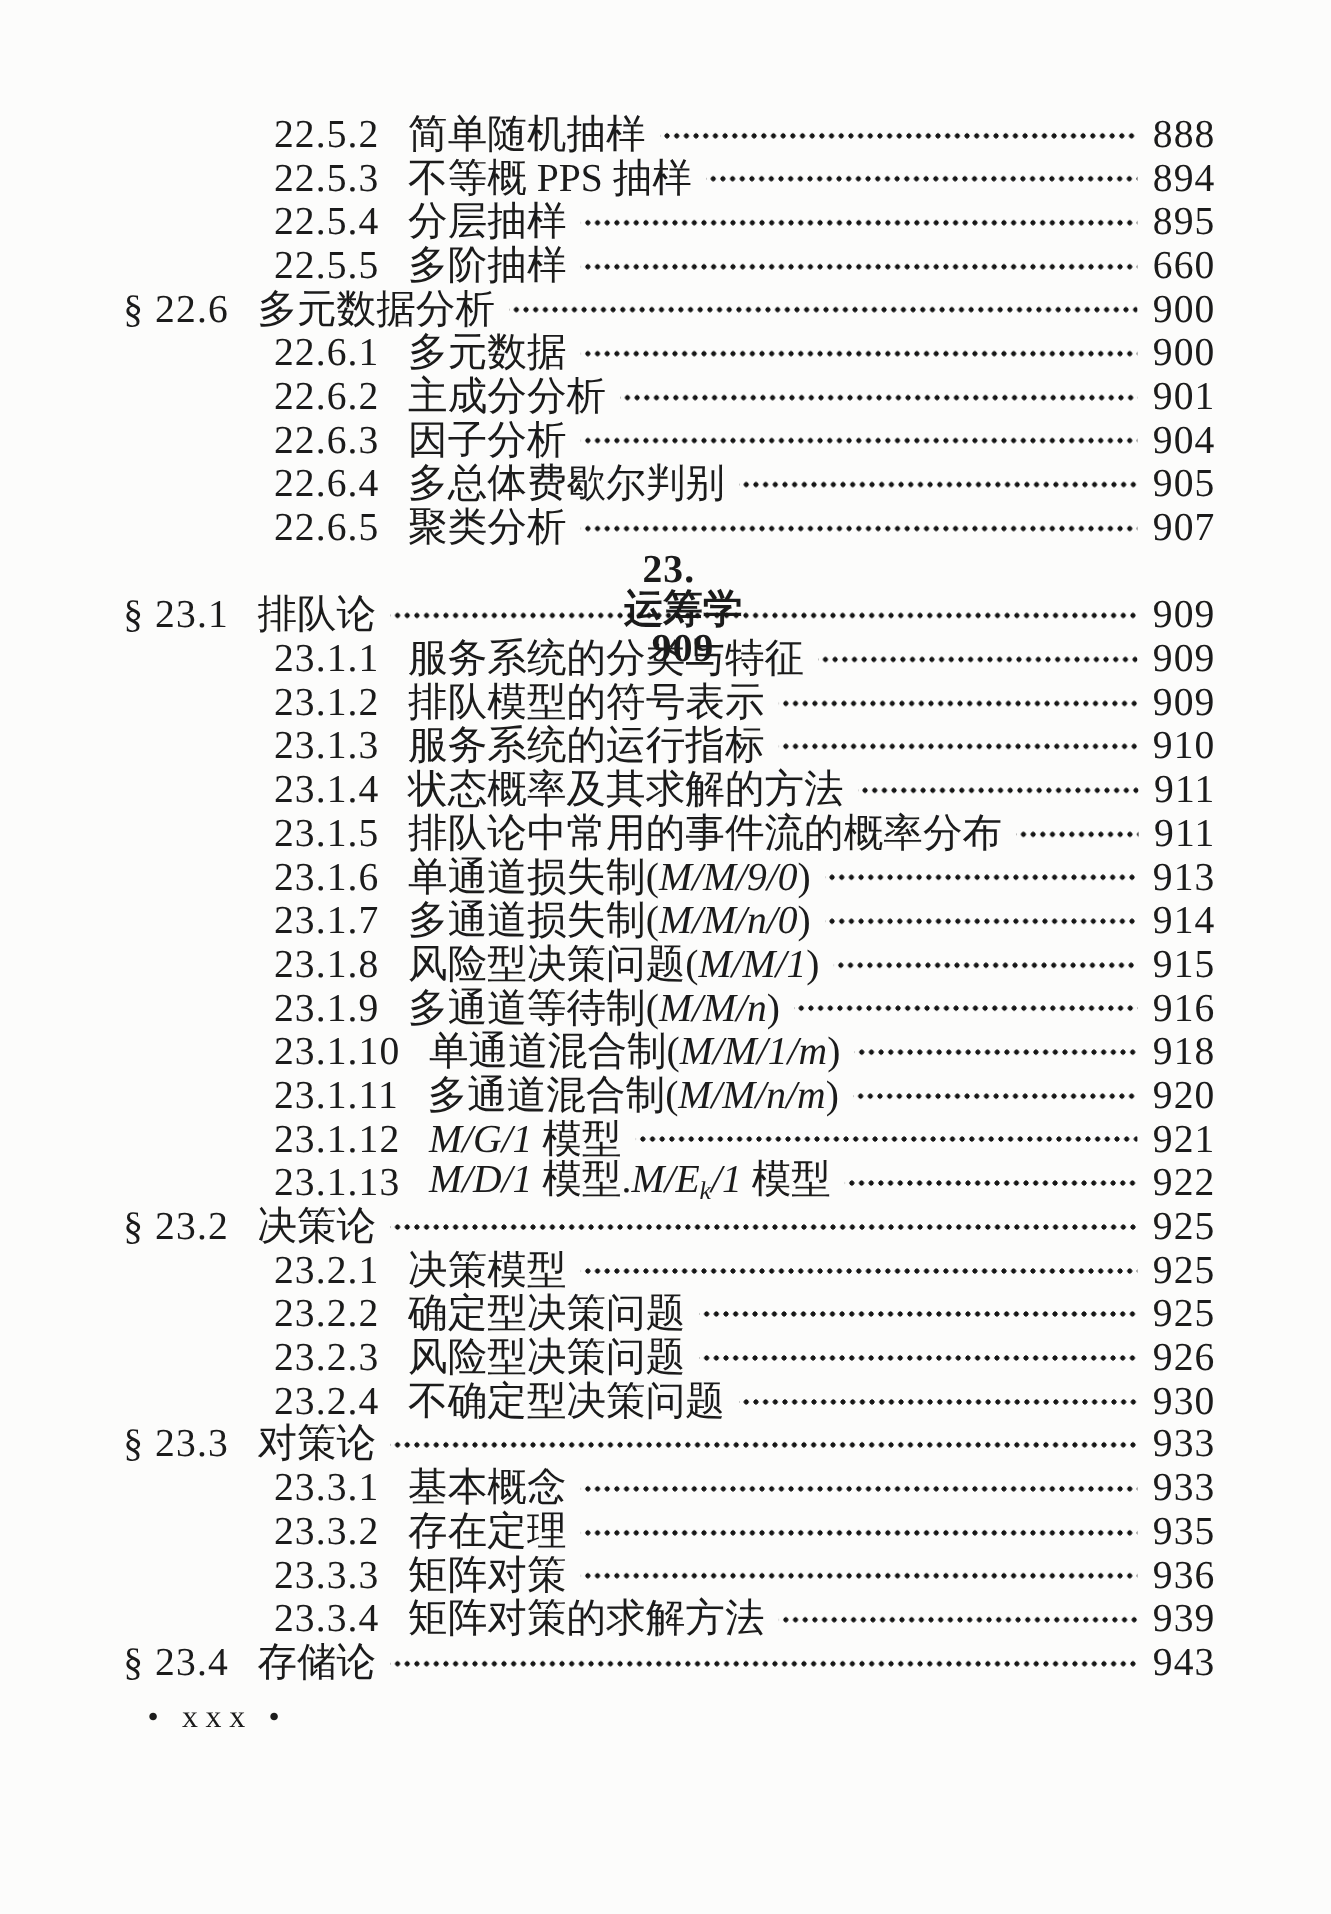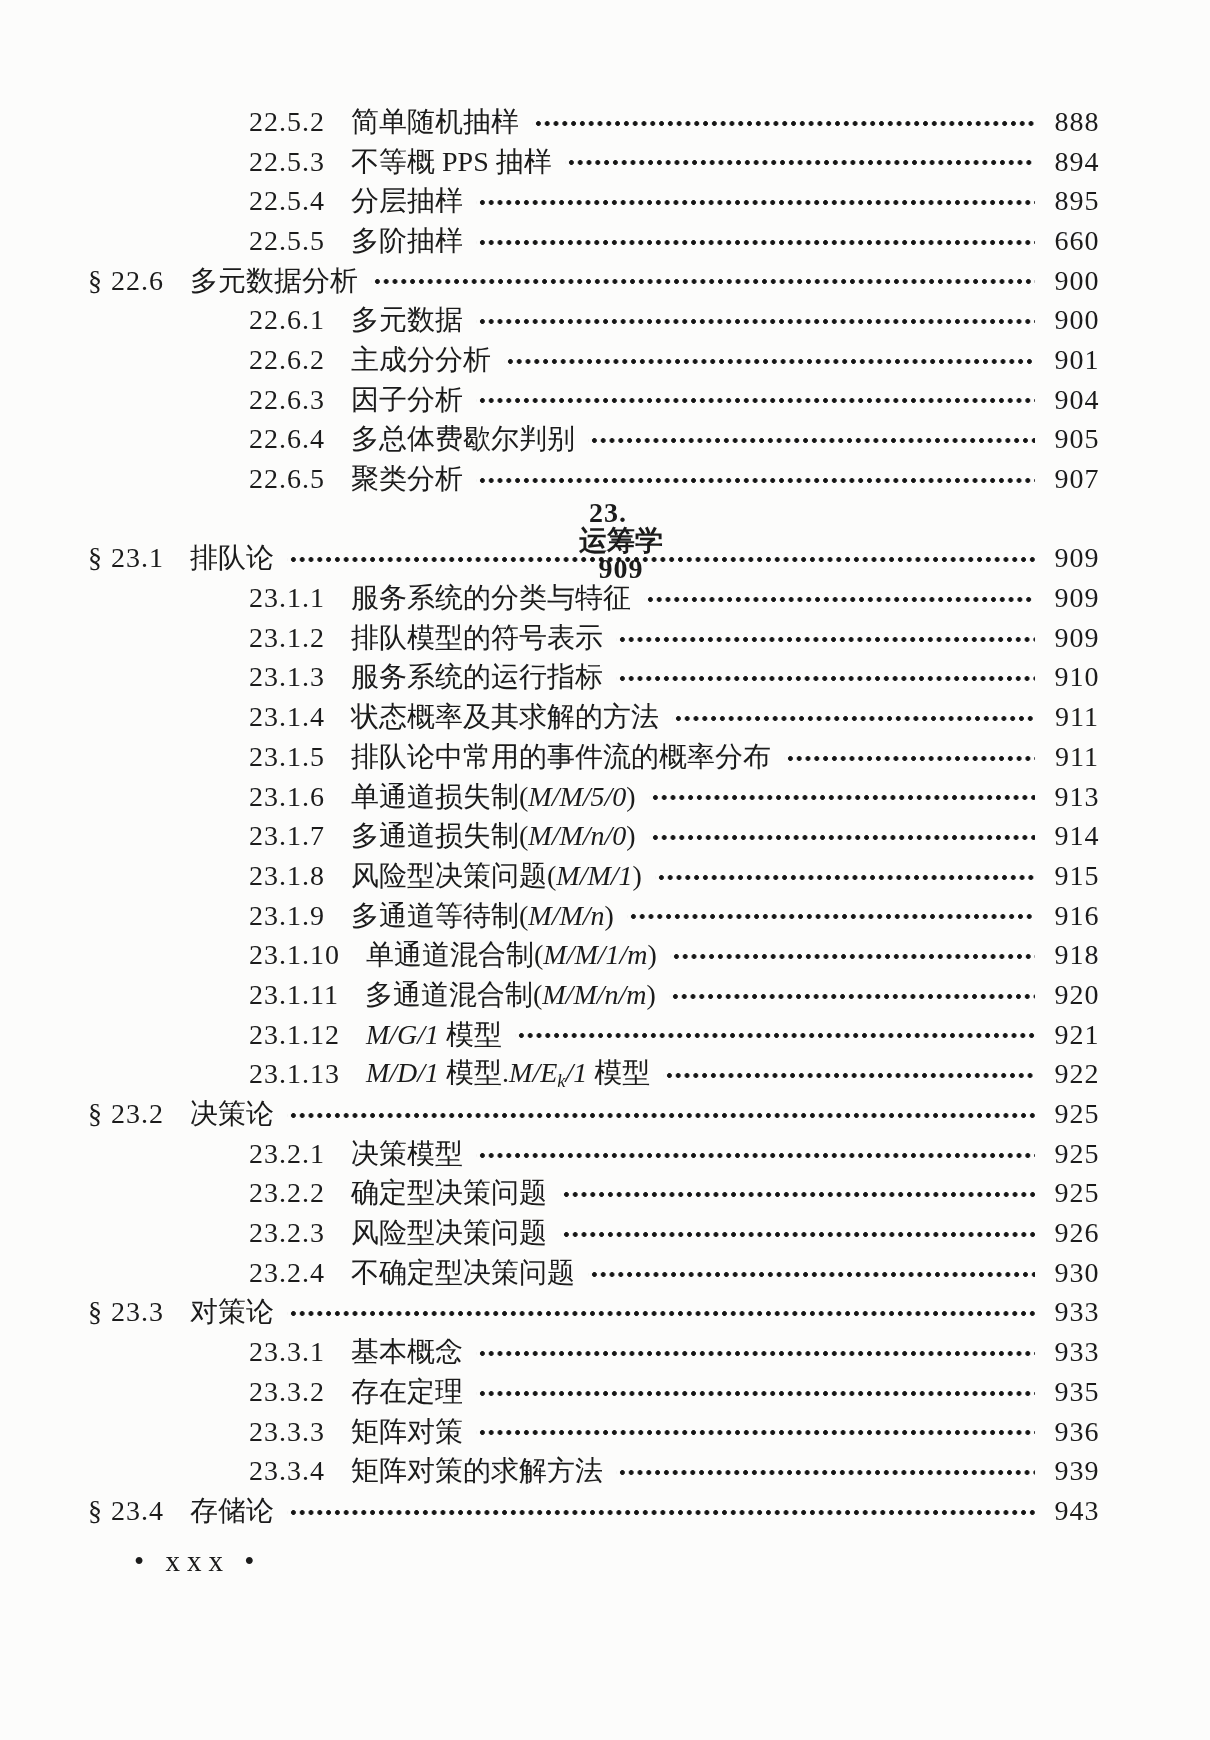--- a/index.html
+++ b/index.html
@@ -18,26 +18,26 @@
     overflow: hidden;
   }
   .toc {
     padding-top: 102px;
     padding-right: 105px;
   }
   .row {
     display: flex;
     align-items: center;
     height: 39.7px;
-    font-size: 28px;
+    font-size: 36px;
     line-height: 1;
     white-space: nowrap;
   }
   .lvl1 { padding-left: 137px; font-weight: bold; flex-direction: column; }
-  .lvl2 { padding-left: 88px; }
+  .lvl2 { padding-left: 112px; }
   .lvl3 { padding-left: 249px; }
   .num {
     margin-right: 26px;
     letter-spacing: 1px;
   }
   .title { }
   .title .m {
     font-style: italic;
     font-family: "Liberation Serif", "DejaVu Serif", serif;
   }
@@ -171,21 +171,21 @@
         <span class="pagenum">911</span>
       </div>
       <div class="row lvl3">
         <span class="num">23.1.5</span>
         <span class="title"><span class="t">排队论中常用的事件流的概率分布</span></span>
         <span class="leader"></span>
         <span class="pagenum">911</span>
       </div>
       <div class="row lvl3">
         <span class="num">23.1.6</span>
-        <span class="title"><span class="t">单通道损失制(</span><span class="m">M/M/5/0</span><span class="t">)</span></span>
+        <span class="title"><span class="t">单通道损失制(</span><span class="m">M/M/9/0</span><span class="t">)</span></span>
         <span class="leader"></span>
         <span class="pagenum">913</span>
       </div>
       <div class="row lvl3">
         <span class="num">23.1.7</span>
         <span class="title"><span class="t">多通道损失制(</span><span class="m">M/M/n/0</span><span class="t">)</span></span>
         <span class="leader"></span>
         <span class="pagenum">914</span>
       </div>
       <div class="row lvl3">

